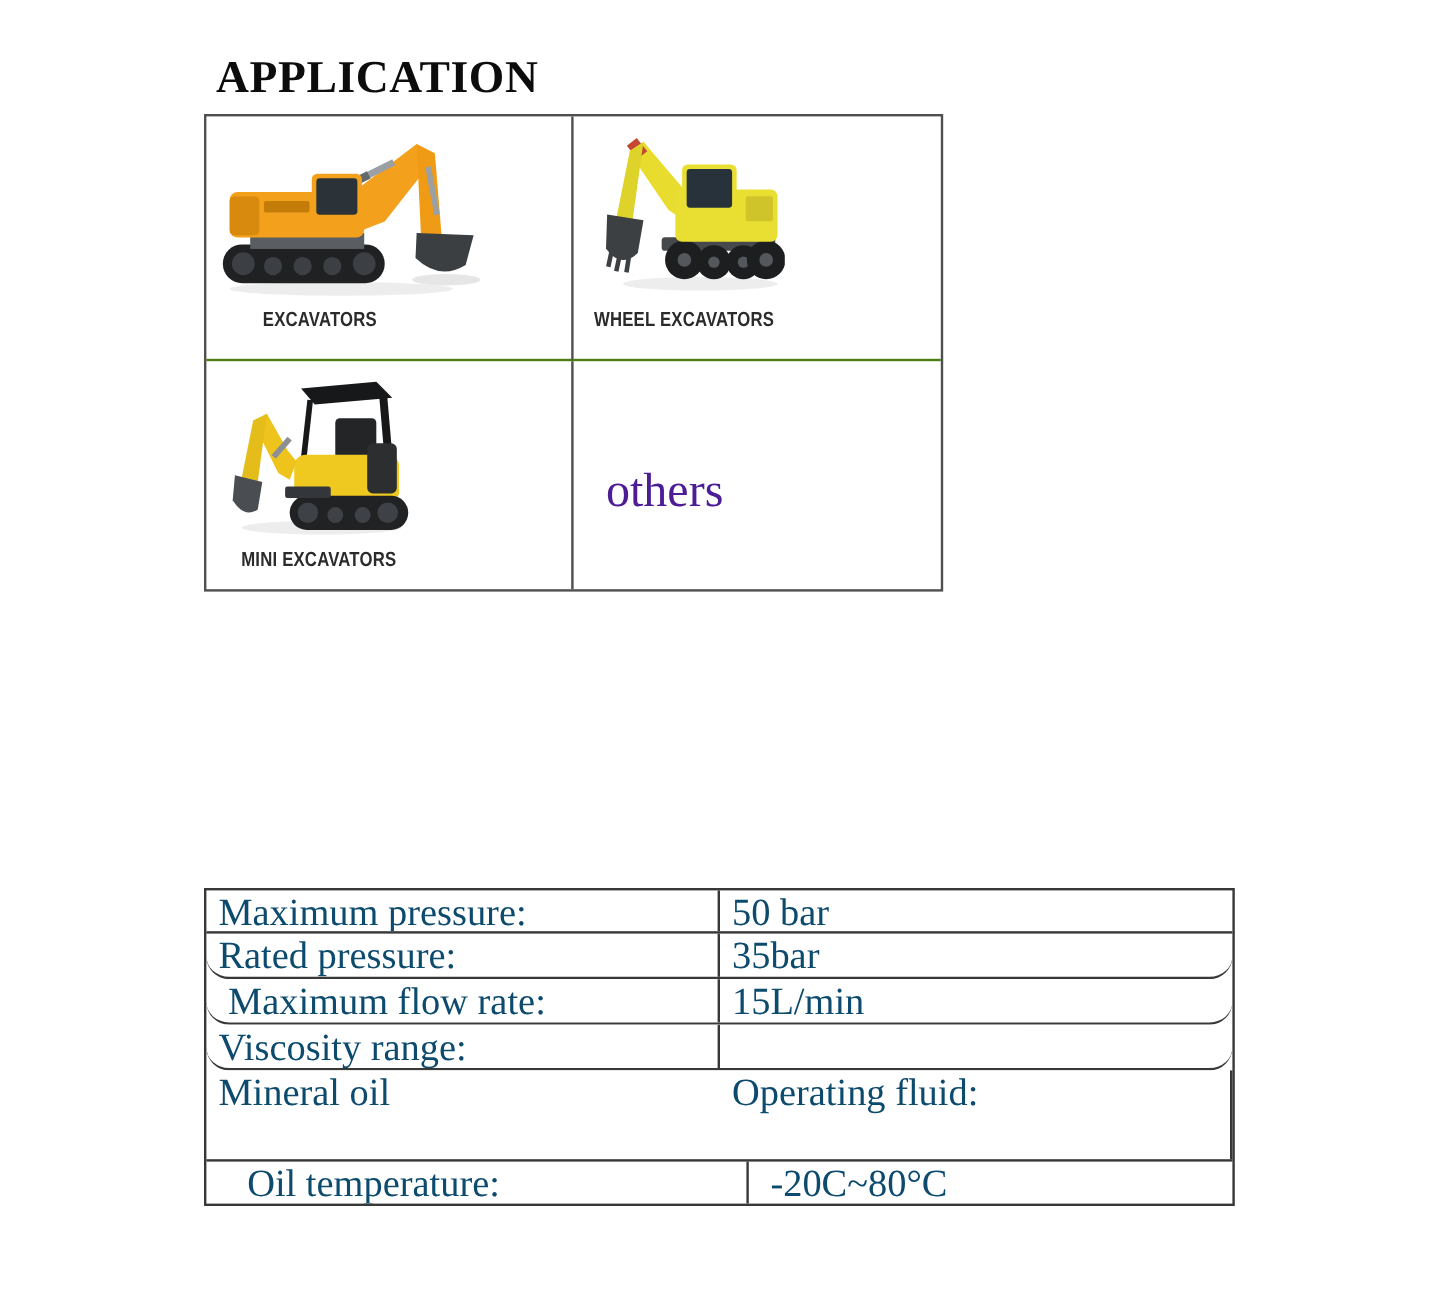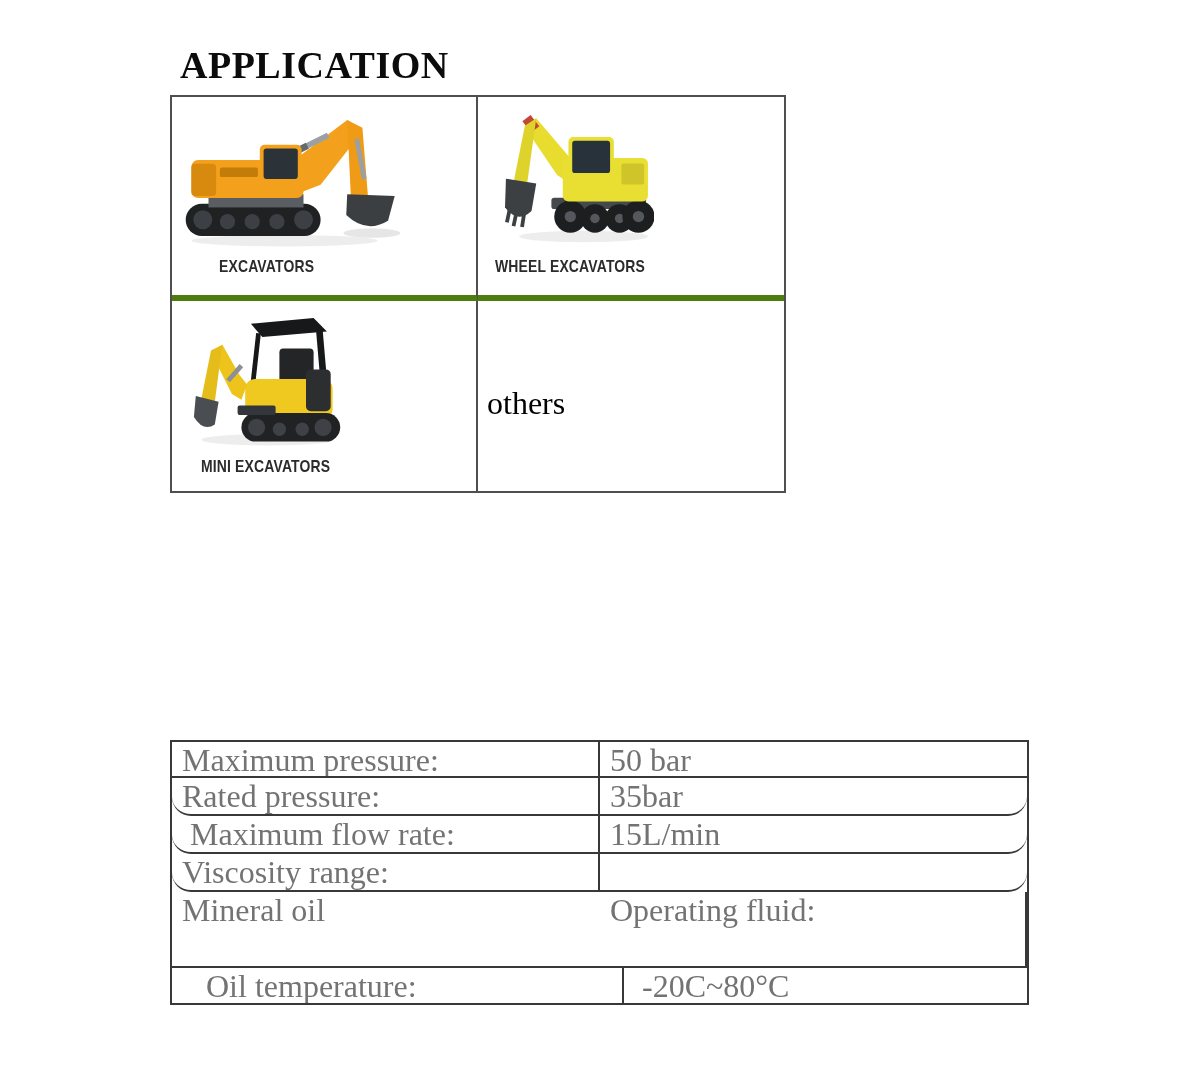--- a/index.html
+++ b/index.html
@@ -34,21 +34,21 @@
     width: 616px; height: 398px;
     border: 2px solid #4f4f4f;
     box-sizing: border-box;
     display: grid;
     grid-template-columns: 306px 1fr;
     grid-template-rows: 204px 1fr;
     background: #ffffff;
   }
   .app-cell { position: relative; box-sizing: border-box; overflow: hidden; }
   .app-cell.col0 { border-right: 2px solid #4f4f4f; }
-  .app-cell.row0 { border-bottom: 6px solid #4d7c0f; }
+  .app-cell.row0 { border-bottom: 2px solid #4d7c0f; }
 
   .machine-art { position: absolute; display: block; }
   #excavator-art      { left: 8px;  top: 8px;  width: 228px; height: 146px; }
   #wheel-exc-art      { left: 20px; top: 6px;  width: 156px; height: 142px; }
   #mini-exc-art       { left: 20px; top: 4px;  width: 152px; height: 144px; }
 
   .app-label {
     position: absolute;
     font-family: "Liberation Sans", sans-serif;
     font-weight: 700;
@@ -58,24 +58,24 @@
     transform: scaleX(0.82);
     transform-origin: left center;
     white-space: pre;
   }
   #label-excavators       { left: 47px; top: 160px; }
   #label-wheel-excavators { left: 17px; top: 160px; }
   #label-mini-excavators  { left: 29px; top: 156px; }
 
   .others-text {
     position: absolute;
-    left: 9px; top: 84px;
-    font-family: "Liberation Serif", serif;
-    font-size: 32px;
-    color: #000000;
+    left: 27px; top: 84px;
+    font-family: "Liberation Serif", serif;
+    font-size: 40px;
+    color: #4c1d95;
     white-space: pre;
   }
 
   
   .spec-table {
     position: absolute;
     left: 170px; top: 740px;
     width: 859px;
     border: 2px solid #383838;
     box-sizing: border-box;
@@ -93,21 +93,21 @@
   .spec-row.h76 { height: 76px; }
   .spec-row.h35 { height: 35px; padding-left: 24px; }
   .spec-cell {
     box-sizing: border-box;
     font-family: "Liberation Serif", serif;
     font-size: 32px;
     line-height: 34px;
     padding: 1px 0 0 10px;
     white-space: pre;
     overflow: hidden;
-    color: #737373;
+    color: #0c4a6e;
   }
   .spec-cell.label { border-right: 2px solid #383838; }
 </style>
 </head>
 <body>
 
 <div class="page">
 
   <h1 class="doc-heading" id="application-heading">APPLICATION</h1>
 

